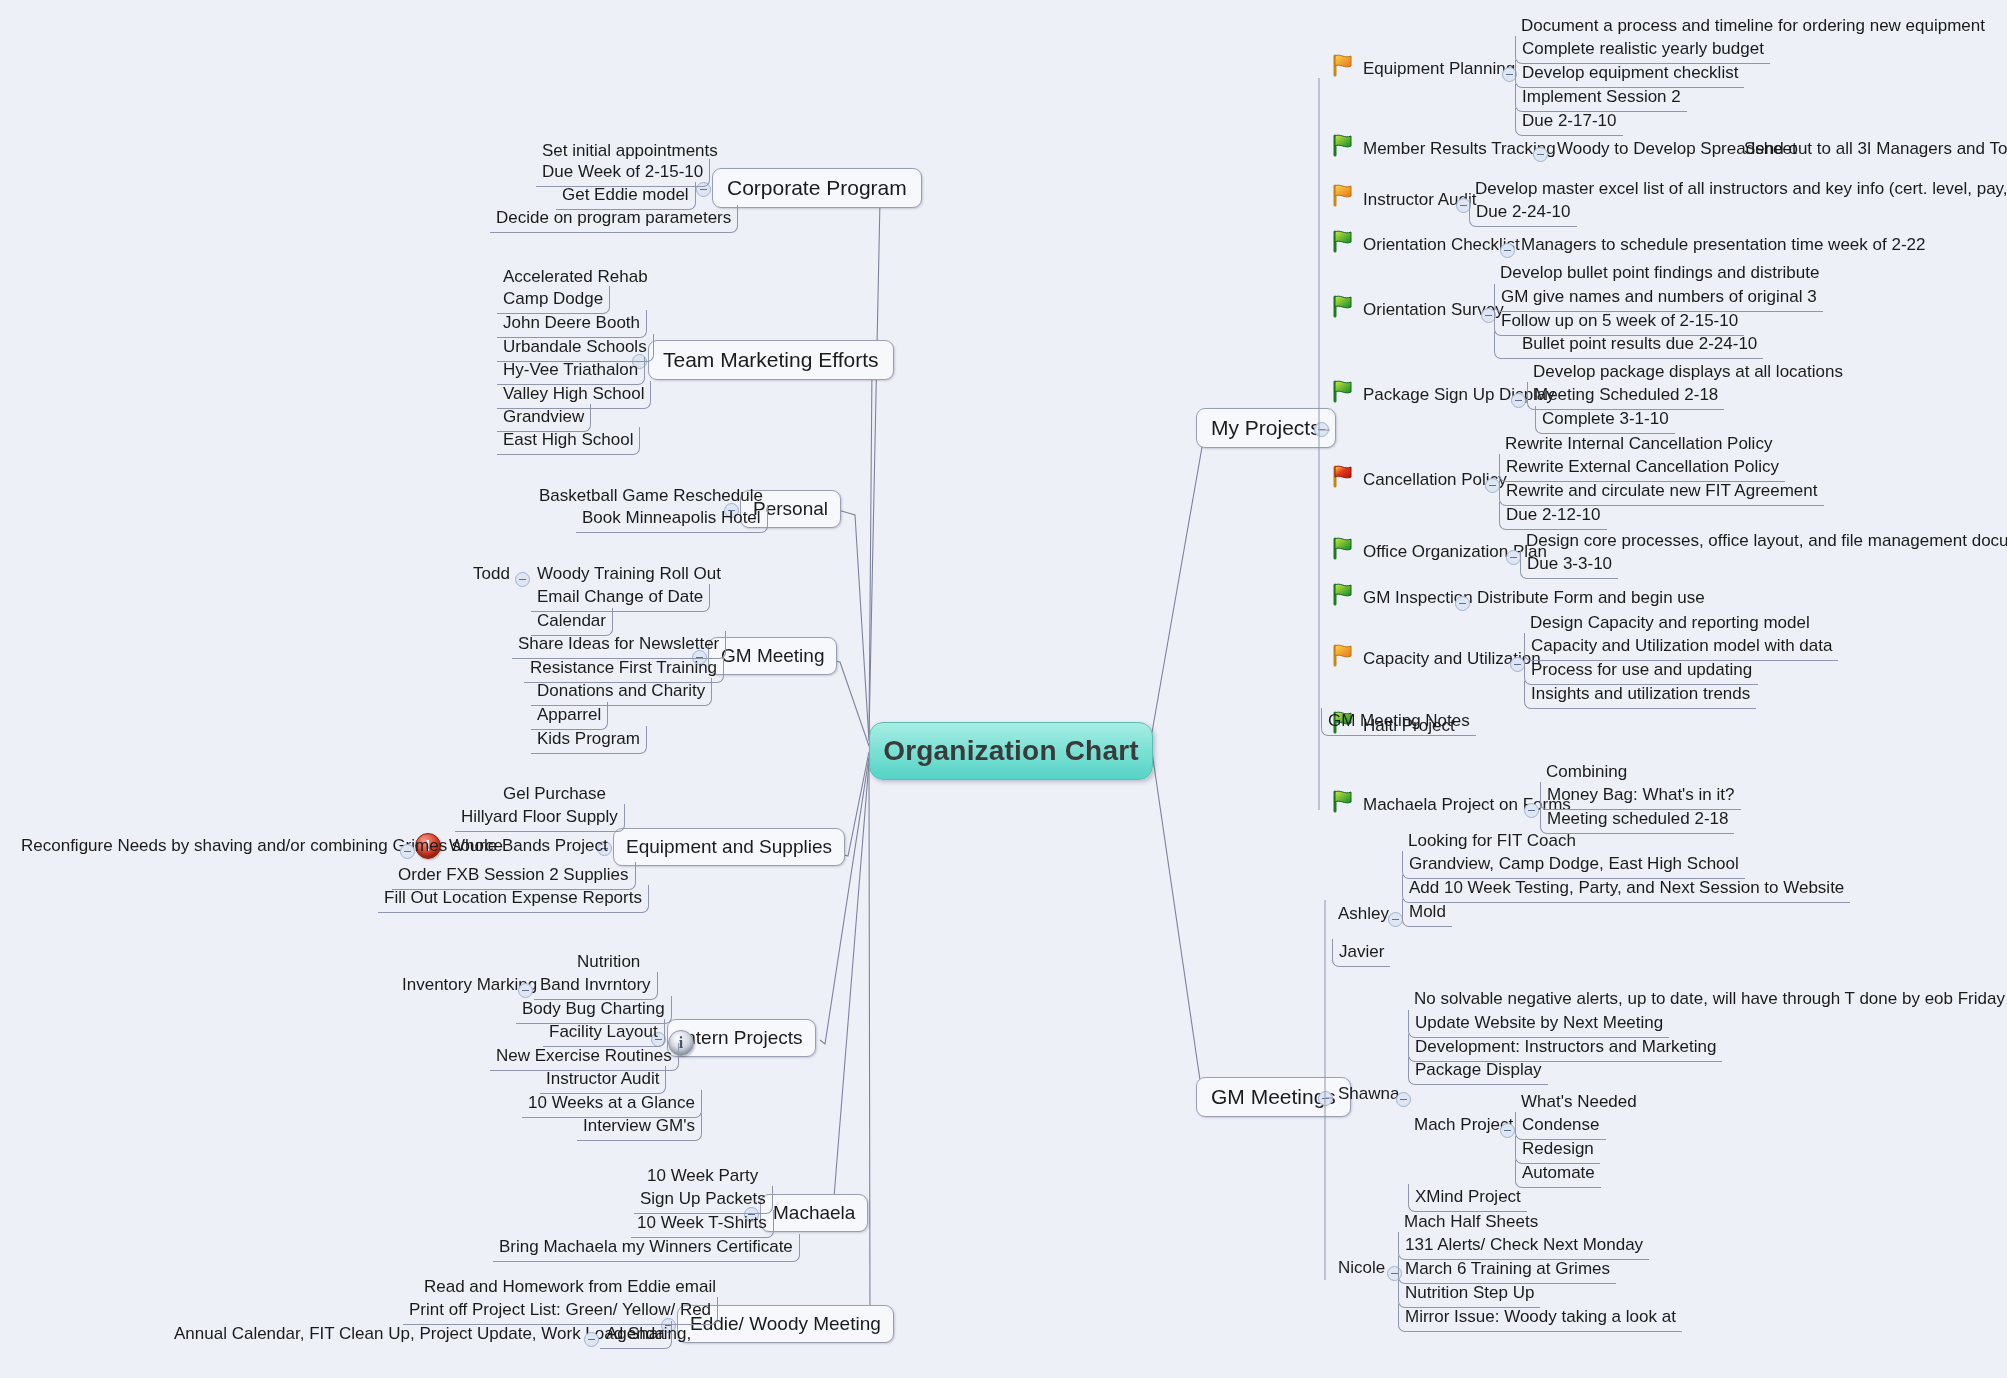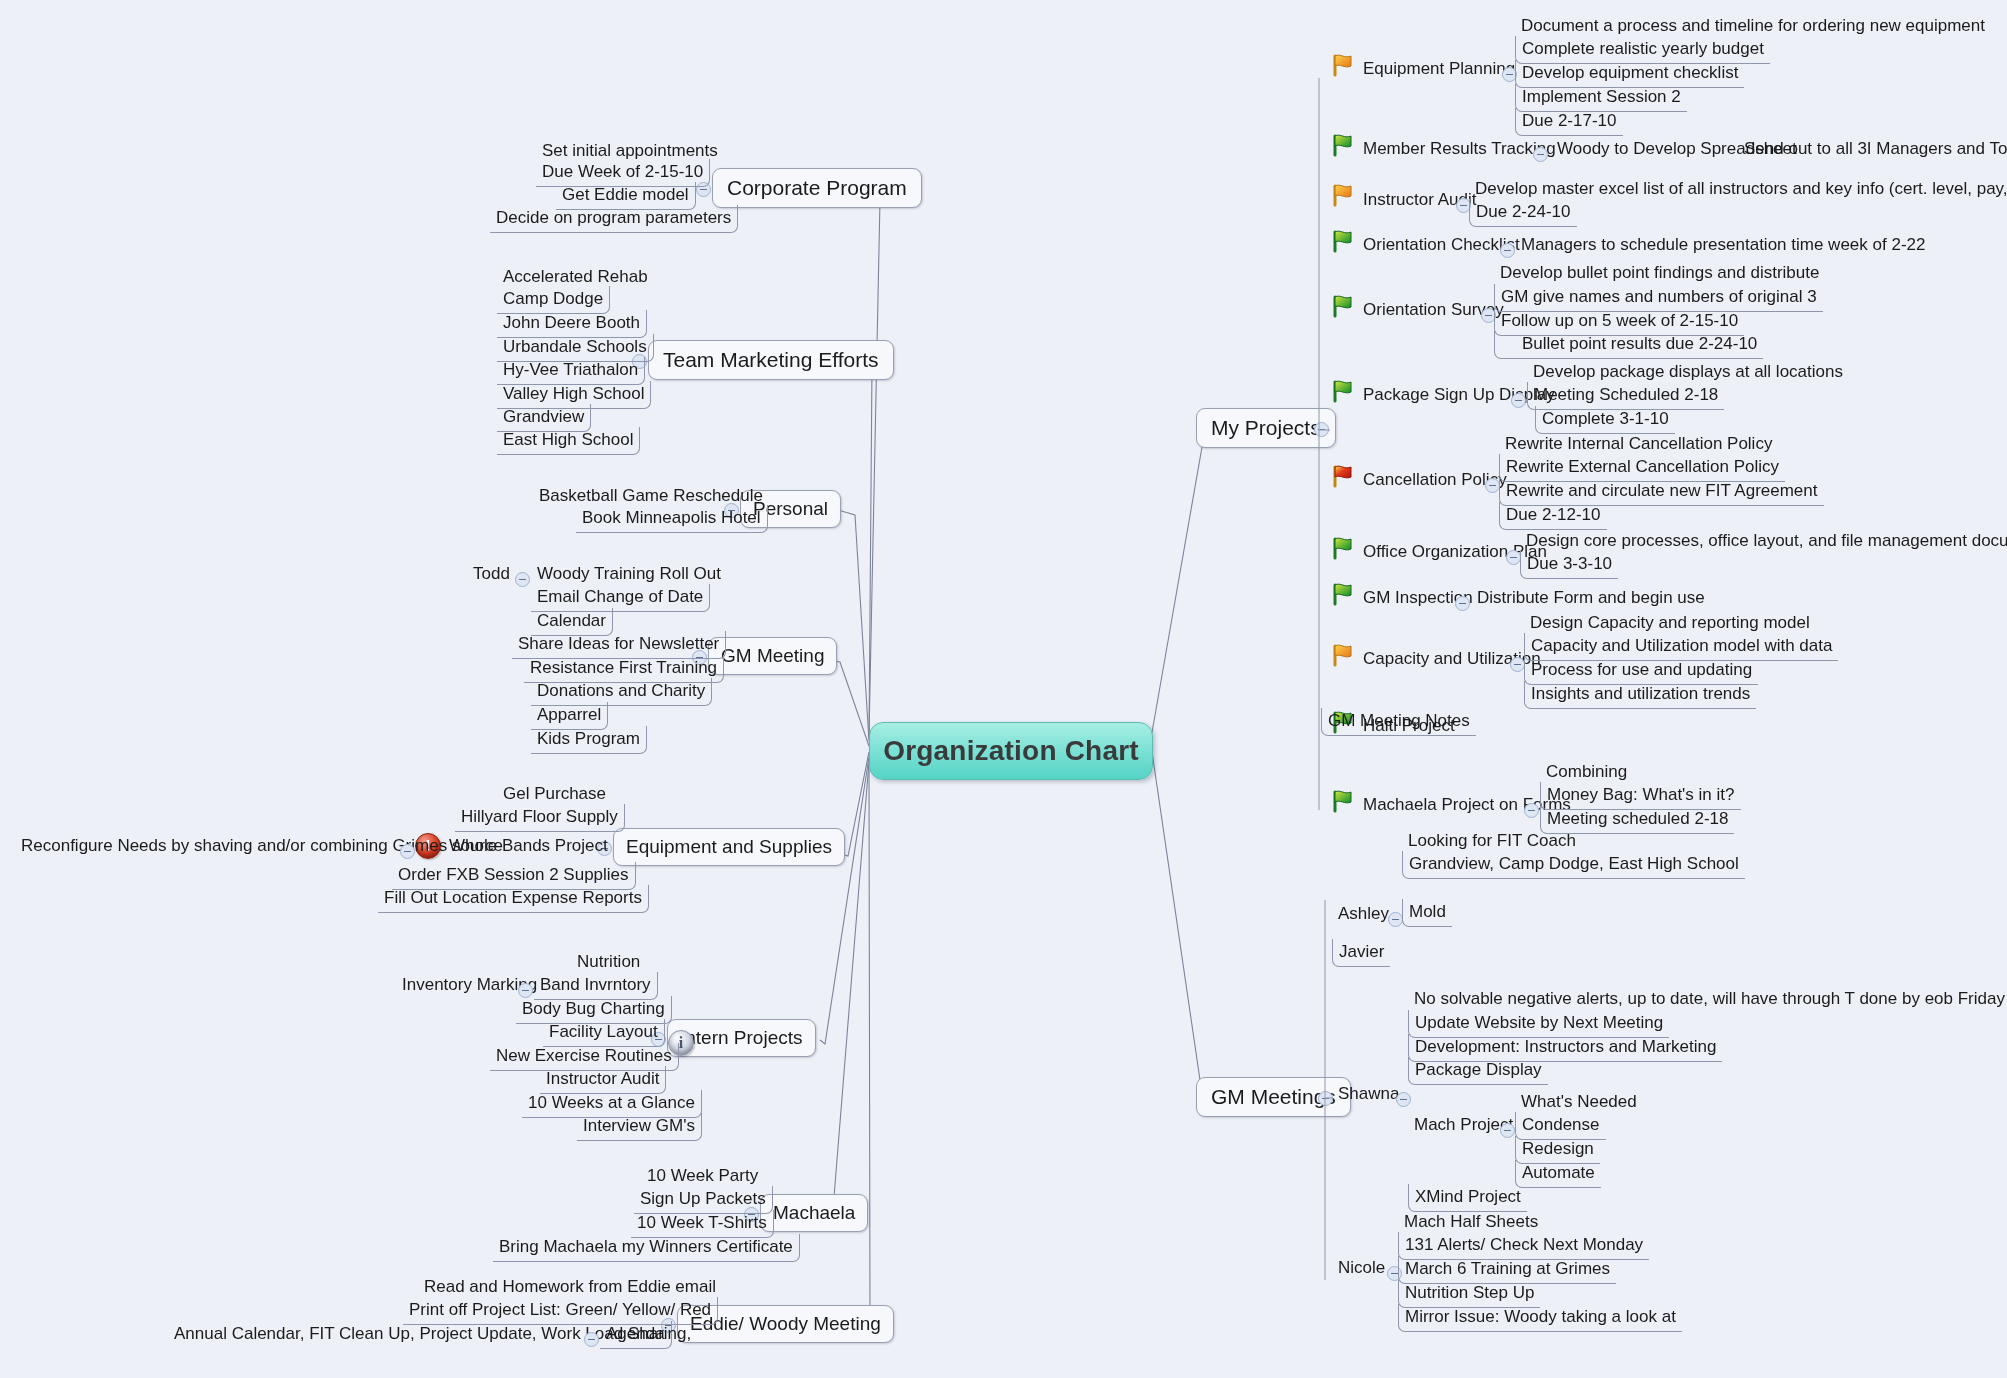--- a/index.html
+++ b/index.html
@@ -575,20 +575,23 @@
   <div class="node plain" style="left:1332px;top:901px;">
       <span class="lbl">Ashley</span>
     </div>
   <div class="minus" style="left:1388px;top:912px;"></div>
   <div class="node plain" style="left:1402px;top:828px;">
       <span class="lbl">Looking for FIT Coach</span>
     </div>
   <div class="node leaf boxed" style="left:1402px;top:851px;">
       <span class="lbl">Grandview, Camp Dodge, East High School</span>
     </div>
+  <div class="node leaf boxed" style="left:1402px;top:875px;">
+      <span class="lbl">Add 10 Week Testing, Party, and Next Session to Website</span>
+    </div>
   <div class="node leaf boxed" style="left:1402px;top:899px;">
       <span class="lbl">Mold</span>
     </div>
 
   <div class="node leaf boxed" style="left:1332px;top:939px;">
       <span class="lbl">Javier</span>
     </div>
 
   <div class="node plain" style="left:1332px;top:1081px;">
       <span class="lbl">Shawna</span>

